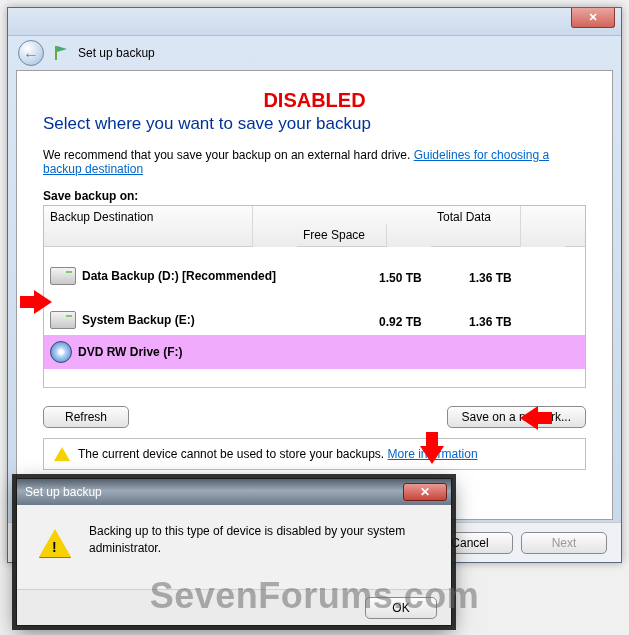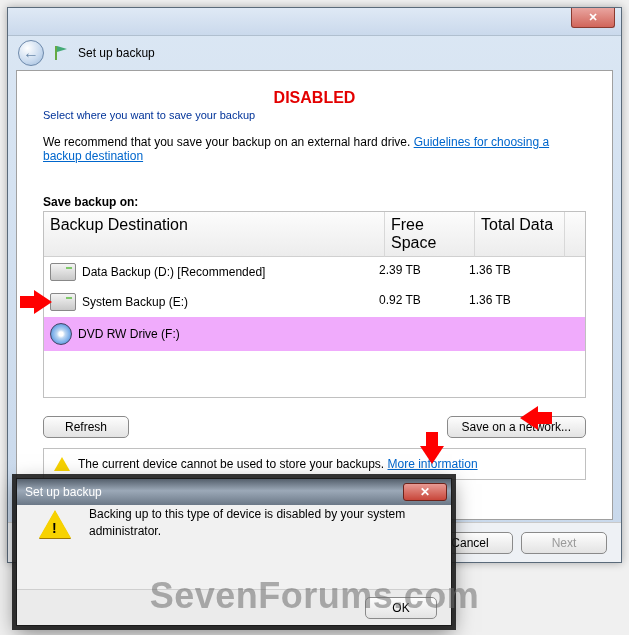--- a/index.html
+++ b/index.html
@@ -70,59 +70,61 @@
     position: absolute;
     left: 8px; right: 8px; top: 62px; bottom: 42px;
     background: #fff;
     border: 1px solid #a0a0a0;
     padding: 18px 26px 10px 26px;
   }
   .disabled-stamp {
     text-align: center;
     color: #e30000;
     font-weight: bold;
-    font-size: 16px;
+    font-size: 20px;
     margin-bottom: 2px;
     font-family: Arial, sans-serif;
   }
   .heading {
     color: #003399;
-    font-size: 11px;
+    font-size: 17px;
     margin-bottom: 14px;
   }
   .recommend {
     color: #000;
     font-size: 12px;
-    margin-bottom: 32px;
+    margin-bottom: 13px;
   }
   .link { color: #0066cc; text-decoration: underline; cursor: pointer; }
   .save-label { margin-bottom: 2px; font-weight: bold; }
   .drive-table {
     border: 1px solid #c0c0c0;
     width: 100%;
   }
   .drive-header {
     display: flex;
-    font-size: 16px;
+    font-size: 12px;
     background: linear-gradient(#fcfcfc,#ececec);
+    gap: 44px;
   }
   .drive-header > div {
     padding: 4px 6px;
     border-right: 1px solid #d8d8d8;
     border-bottom: 1px solid #d0d0d0;
   }
   .col-dest { flex: 1; }
-  .col-free { width: 90px; }
+  .col-free { width: 90px; margin-top: 18px; }
   .col-size { width: 90px; }
   .col-gap  { width: 20px; border-right: none !important; }
   .drive-body { height: 140px; overflow: hidden; }
   .drive-row {
     display: flex;
-    align-items: flex-start;
+    align-items: flex-end;
     padding: 6px 6px;
+    font-weight: bold;
   }
   .drive-row.selected { background: #f0abfc; }
   .drive-row .col-dest { display: flex; align-items: center; gap: 6px; }
   .drive-icon {
     width: 26px; height: 18px;
     background: linear-gradient(#f4f4f4,#c8c8c8);
     border: 1px solid #888;
     border-radius: 2px;
     position: relative;
   }
@@ -249,22 +251,22 @@
     background: linear-gradient(#e89a93,#c8463a);
     border:1px solid #6d231b;
     border-radius: 3px;
     color:#fff;font-weight:bold;
     display:flex;align-items:center;justify-content:center;
     font-size:12px;
   }
   .dialog-body {
     display: flex;
     gap: 18px;
-    padding: 1px 22px 4px 22px;
-    align-items: center;
+    padding: 18px 22px 4px 22px;
+    align-items: flex-end;
   }
   .big-warn {
     width:0;height:0;
     border-left:16px solid transparent;
     border-right:16px solid transparent;
     border-bottom:28px solid #f7d200;
     filter: drop-shadow(0 1px 0 #a07800);
     margin-top:3px;
     position:relative;
   }
@@ -324,21 +326,21 @@
         <div class="col-free">Free Space</div>
         <div class="col-size">Total Data</div>
         <div class="col-gap"></div>
       </div>
       <div class="drive-body">
         <div class="drive-row">
           <div class="col-dest">
               <span class="drive-icon"></span>
               <span>Data Backup (D:) [Recommended]</span>
             </div>
-          <div class="col-free">2.39 TB</div>
+          <div class="col-free">1.50 TB</div>
           <div class="col-size">1.36 TB</div>
           <div class="col-gap"></div>
         </div>
         <div class="drive-row">
           <div class="col-dest">
               <span class="drive-icon"></span>
               <span>System Backup (E:)</span>
             </div>
           <div class="col-free">0.92 TB</div>
           <div class="col-size">1.36 TB</div>

